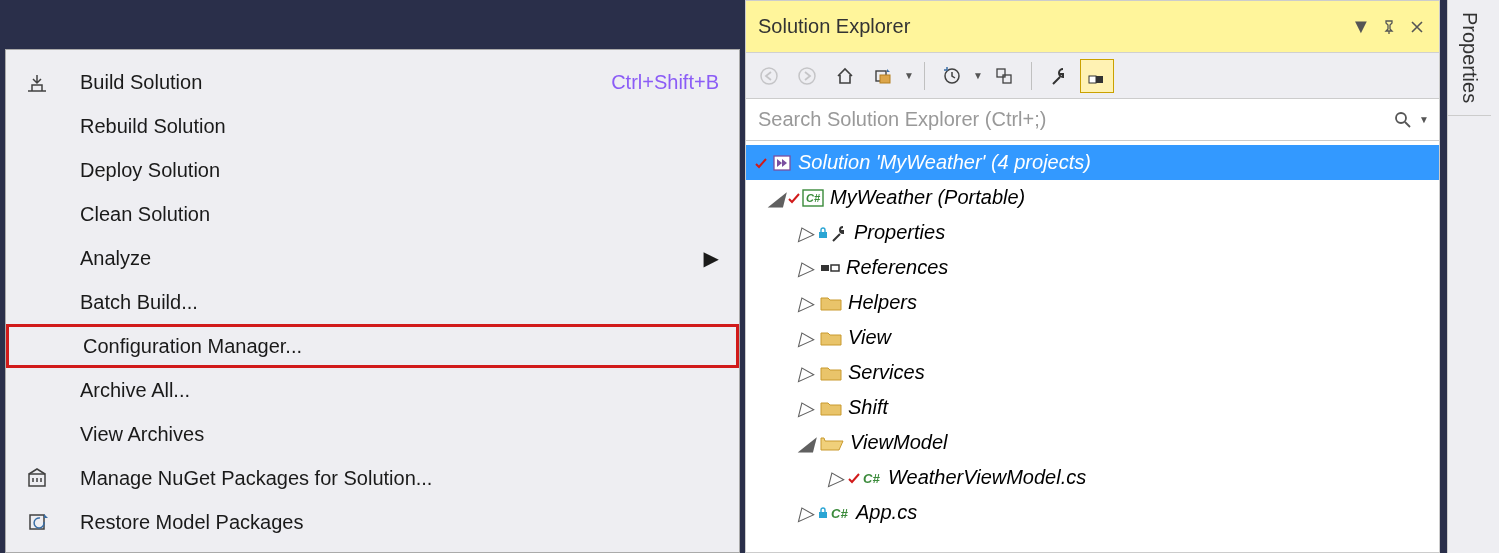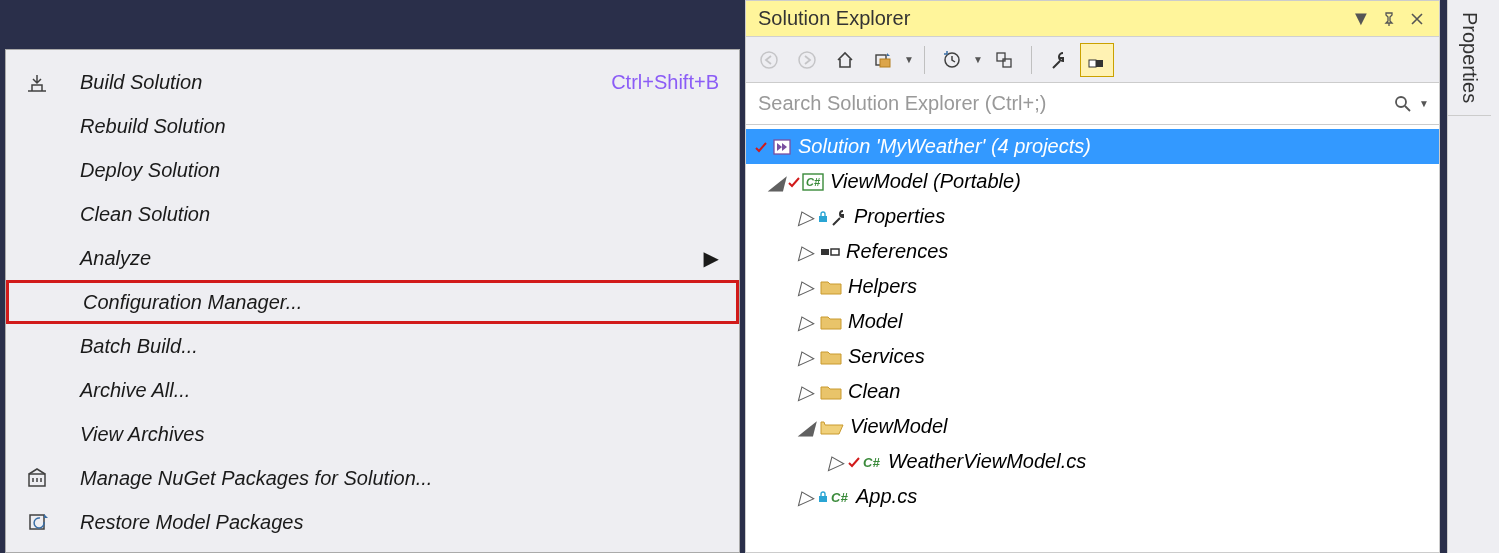--- a/index.html
+++ b/index.html
@@ -36,21 +36,20 @@
   }
   .menu-icon {
     width: 62px;
     display: flex;
     align-items: center;
     justify-content: center;
   }
   .menu-label {
     flex: 1;
     padding-left: 12px;
-    font-style: italic;
   }
   .menu-shortcut {
     color: #8b5cf6;
   }
   .menu-submenu-arrow {
     width: 16px;
     text-align: right;
   }
   .highlighted {
     border: 3px solid #d11a1a;
@@ -61,21 +60,21 @@
     position: absolute;
     left: 745px;
     top: 0;
     width: 695px;
     height: 553px;
     background: #ffffff;
     border: 1px solid #cccccc;
   }
   .panel-title {
     background: #fff59b;
-    height: 36px;
+    height: 52px;
     display: flex;
     align-items: center;
     padding: 0 8px 0 12px;
     color: #333;
     border-bottom: 1px solid #d0d0d0;
   }
   .panel-title-text { flex: 1; }
   .panel-title-btn {
     width: 28px;
     display: flex;
@@ -202,28 +201,28 @@
     <span class="menu-icon"></span>
     <span class="menu-label">Clean Solution</span>
   </div>
 
   <div class="menu-item">
     <span class="menu-icon"></span>
     <span class="menu-label">Analyze</span>
     <span class="menu-submenu-arrow">▶</span>
   </div>
 
+  <div class="menu-item">
+    <span class="menu-icon"></span>
+    <span class="menu-label">Batch Build...</span>
+  </div>
+
   <div class="menu-item highlighted">
     <span class="menu-icon"></span>
     <span class="menu-label">Configuration Manager...</span>
-  </div>
-
-  <div class="menu-item">
-    <span class="menu-icon"></span>
-    <span class="menu-label">Batch Build...</span>
   </div>
 
   <div class="menu-item">
     <span class="menu-icon"></span>
     <span class="menu-label">Archive All...</span>
   </div>
 
   <div class="menu-item">
     <span class="menu-icon"></span>
     <span class="menu-label">View Archives</span>
@@ -359,21 +358,21 @@
           <svg width="12" height="12" viewBox="0 0 12 12">
             <path d="M1 7 L4 10 L11 2" stroke="#d11a1a" stroke-width="2" fill="none"></path>
           </svg>
         </span>
       <span style="margin-left:2px">
           <svg width="22" height="18" viewBox="0 0 22 18">
             <rect x="1" y="1" width="20" height="16" fill="#fff" stroke="#3a8a3a" stroke-width="1.4"></rect>
             <text x="4" y="13" font-size="11" fill="#3a8a3a" font-weight="bold">C#</text>
           </svg>
         </span>
-      <span class="tree-label">ViewModel (Portable)</span>
+      <span class="tree-label">MyWeather (Portable)</span>
     </div>
 
     <div class="tree-row">
       <span class="pad" style="width:52px"></span>
       <span class="expander">▷</span>
       <span style="margin-left:4px">
           <svg width="10" height="12" viewBox="0 0 10 12">
             <rect x="1" y="5" width="8" height="6" fill="#2aa5d4"></rect>
             <path d="M3 5 V3 A2 2 0 0 1 7 3 V5" fill="none" stroke="#2aa5d4" stroke-width="1.4"></path>
           </svg>
@@ -410,21 +409,21 @@
     </div>
 
     <div class="tree-row">
       <span class="pad" style="width:52px"></span>
       <span class="expander">▷</span>
       <span style="margin-left:6px">
           <svg width="22" height="18" viewBox="0 0 22 18">
             <path d="M1 4 L1 16 L21 16 L21 6 L10 6 L8 4 Z" fill="#e9c46a" stroke="#c99a2e"></path>
           </svg>
         </span>
-      <span class="tree-label">Model</span>
+      <span class="tree-label">View</span>
     </div>
 
     <div class="tree-row">
       <span class="pad" style="width:52px"></span>
       <span class="expander">▷</span>
       <span style="margin-left:6px">
           <svg width="22" height="18" viewBox="0 0 22 18">
             <path d="M1 4 L1 16 L21 16 L21 6 L10 6 L8 4 Z" fill="#e9c46a" stroke="#c99a2e"></path>
           </svg>
         </span>
@@ -432,21 +431,21 @@
     </div>
 
     <div class="tree-row">
       <span class="pad" style="width:52px"></span>
       <span class="expander">▷</span>
       <span style="margin-left:6px">
           <svg width="22" height="18" viewBox="0 0 22 18">
             <path d="M1 4 L1 16 L21 16 L21 6 L10 6 L8 4 Z" fill="#e9c46a" stroke="#c99a2e"></path>
           </svg>
         </span>
-      <span class="tree-label">Clean</span>
+      <span class="tree-label">Shift</span>
     </div>
 
     <div class="tree-row">
       <span class="pad" style="width:52px"></span>
       <span class="expander">◢</span>
       <span style="margin-left:6px">
           <svg width="24" height="18" viewBox="0 0 24 18">
             <path d="M1 4 L1 16 L19 16 L23 7 L5 7 L4 4 Z" fill="#f0d07a" stroke="#c99a2e"></path>
           </svg>
         </span>

